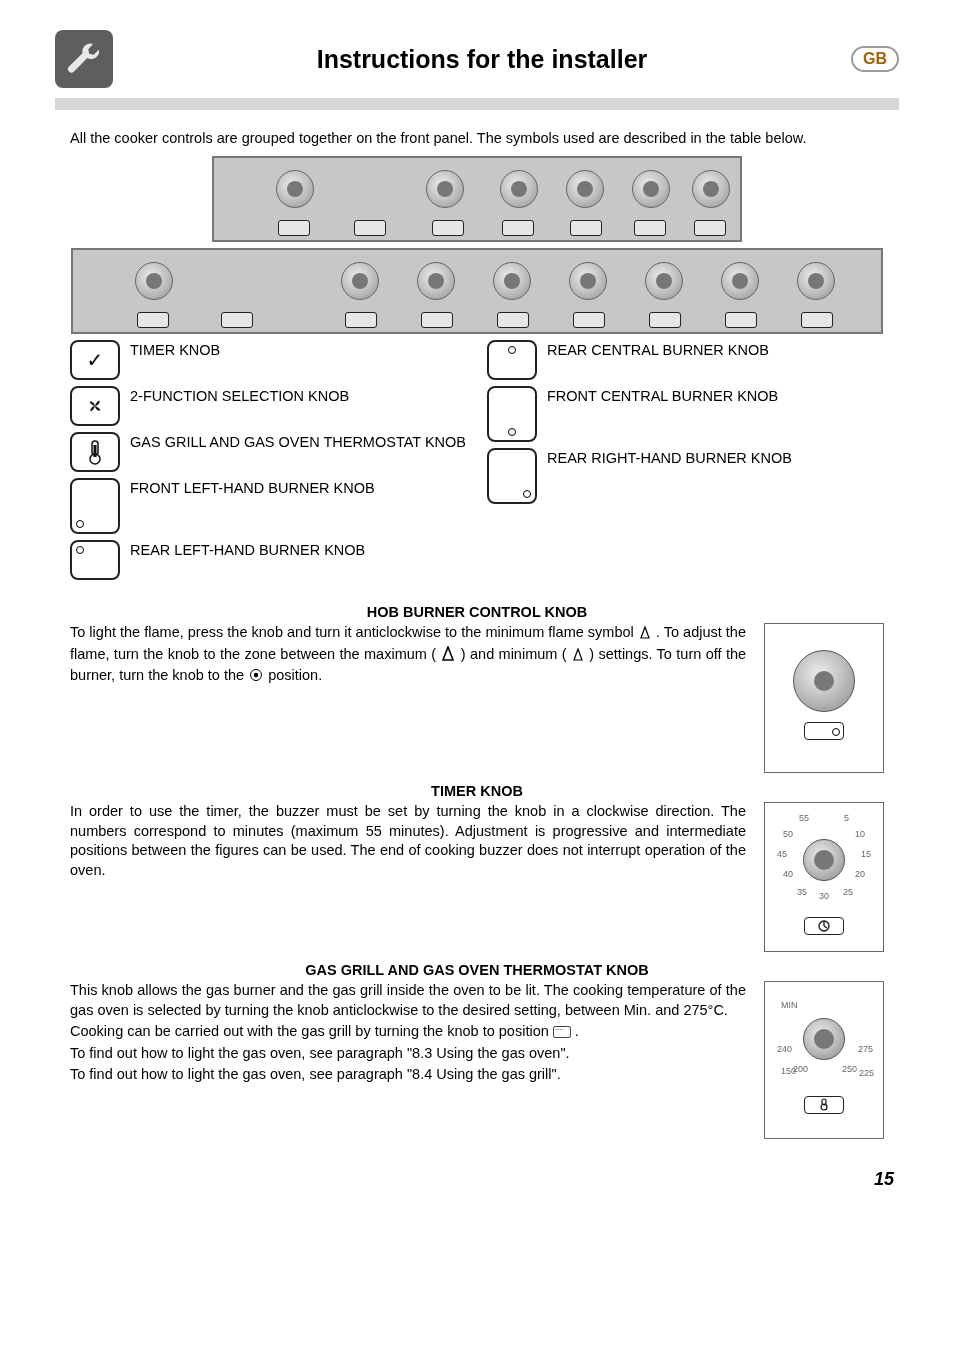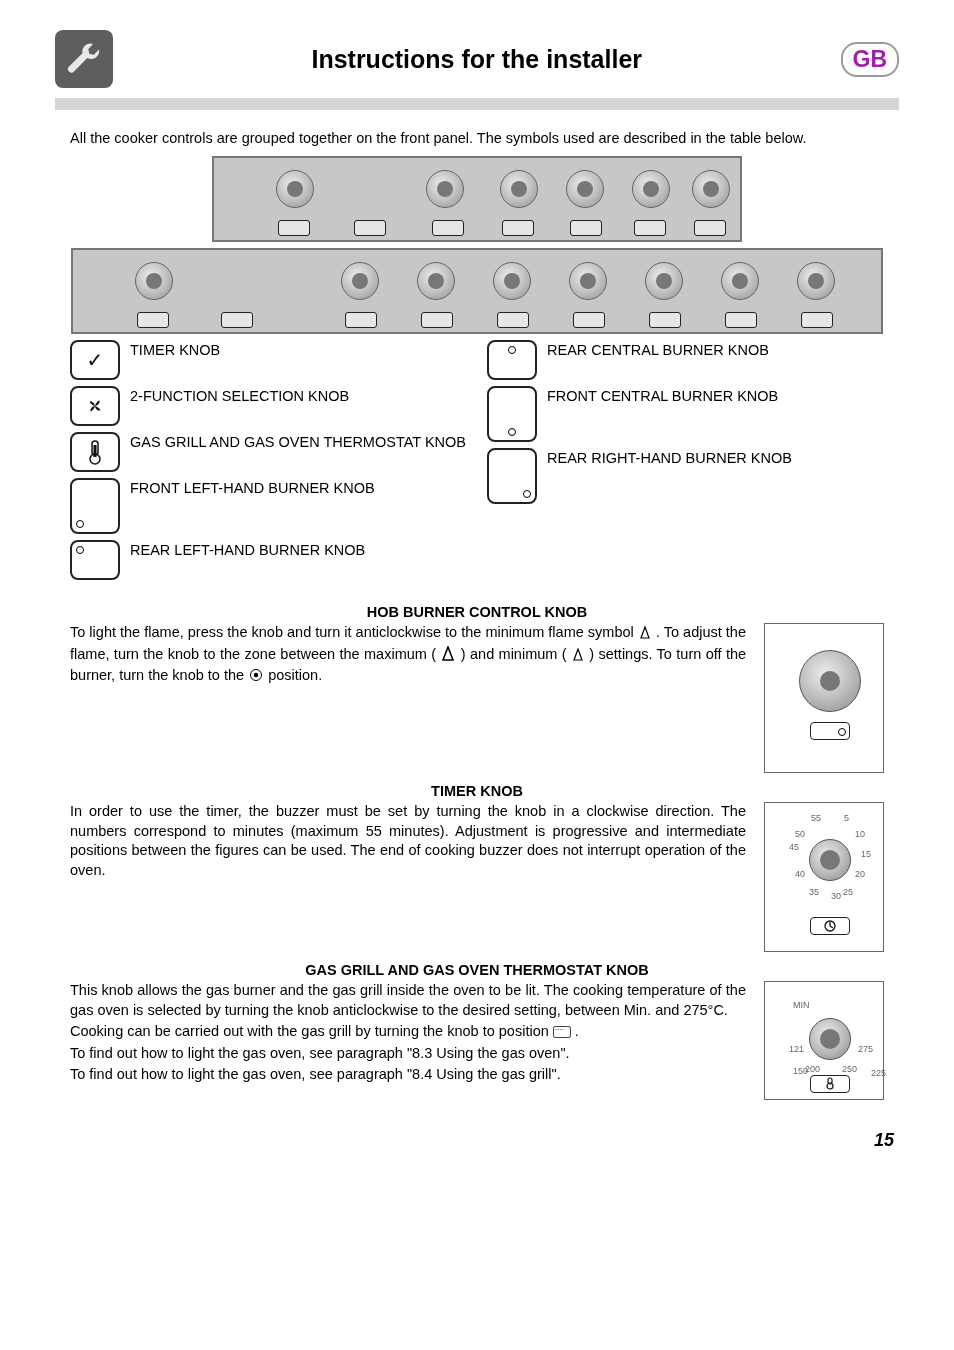--- a/index.html
+++ b/index.html
@@ -35,22 +35,22 @@
       text-align: center;
       font-weight: bold;
       font-size: 25px;
       margin: 0 12px;
     }
     .gb-pill {
       border: 2px solid #9a9a9a;
       border-radius: 16px;
       padding: 2px 10px;
       font-weight: bold;
-      color: #a21caf;
-      font-size: 23px;
+      color: #a16207;
+      font-size: 16px;
     }
     .header-rule {
       height: 12px;
       background: #d6d6d6;
       margin: 4px 55px 20px 55px;
     }
     .content { padding: 0 70px; }
     .section-title {
       font-style: italic;
       font-weight: bold;
@@ -174,21 +174,21 @@
       flex: 1;
       font-size: 14.5px;
       text-align: justify;
       line-height: 1.35;
     }
     .sub-text p { margin-bottom: 2px; }
     .side-figure {
       width: 120px;
       border: 1px solid #666;
       background: #fff;
-      padding: 4px 0 2px 12px;
+      padding: 4px 0 2px 0;
       display: flex;
       flex-direction: column;
       align-items: center;
       gap: 6px;
     }
     .side-figure .knob-lg {
       width: 62px; height: 62px;
       border-radius: 50%;
       background: radial-gradient(circle at 42% 38%, #eee 0%, #bdbdbd 50%, #8a8a8a 100%);
       border: 1px solid #555;
@@ -399,21 +399,21 @@
     <div class="sub-title">TIMER KNOB</div>
     <div class="sub-row">
       <div class="sub-text">In order to use the timer, the buzzer must be set by turning the knob in a clockwise direction.  The numbers correspond to minutes (maximum 55 minutes). Adjustment is progressive and intermediate positions between the figures can be used. The end of cooking buzzer does not interrupt operation of the oven.</div>
       <div class="side-figure" style="height:150px;position:relative;">
         <div style="position:relative;width:100%;height:100px;">
           <div class="knob-lg" style="position:absolute;top:20px;left:50%;transform:translateX(-50%);width:42px;height:42px;"></div>
           <span class="timer-tick" style="top:6px;left:34px;">55</span>
           <span class="timer-tick" style="top:6px;right:34px;">5</span>
           <span class="timer-tick" style="top:22px;left:18px;">50</span>
           <span class="timer-tick" style="top:22px;right:18px;">10</span>
-          <span class="timer-tick" style="top:35px;left:12px;">45</span>
+          <span class="timer-tick" style="top:42px;left:12px;">45</span>
           <span class="timer-tick" style="top:42px;right:12px;">15</span>
           <span class="timer-tick" style="top:62px;left:18px;">40</span>
           <span class="timer-tick" style="top:62px;right:18px;">20</span>
           <span class="timer-tick" style="top:80px;left:32px;">35</span>
           <span class="timer-tick" style="top:84px;left:54px;">30</span>
           <span class="timer-tick" style="top:80px;right:30px;">25</span>
         </div>
         <div class="pic-under">
           <svg width="16" height="14" viewBox="0 0 16 14" style="vertical-align:-2px;">
               <circle cx="8" cy="8" r="5" fill="none" stroke="#111" stroke-width="1.3"></circle>
@@ -430,26 +430,26 @@
       <div class="sub-text">
         <p>This knob allows the gas burner and the gas grill inside the oven to be lit. The cooking temperature of the gas oven is selected by turning the knob anticlockwise to the desired setting, between Min. and 275°C.</p>
         <p>
           <span>Cooking can be carried out with the gas grill by turning the knob to position </span>
           <span class="inline-pic"></span>
           <span>.</span>
         </p>
         <p>To find out how to light the gas oven, see paragraph "8.3 Using the gas oven".</p>
         <p>To find out how to light the gas oven, see paragraph "8.4 Using the gas grill".</p>
       </div>
-      <div class="side-figure" style="height:119px;position:relative;">
+      <div class="side-figure" style="height:158px;position:relative;">
         <div style="position:relative;width:100%;height:100px;">
           <div class="knob-lg" style="position:absolute;top:20px;left:50%;transform:translateX(-50%);width:42px;height:42px;"></div>
           <span class="timer-tick" style="top:14px;left:16px;">MIN</span>
           <span class="timer-tick" style="top:36px;left:16px;margin-top:44px;">150</span>
-          <span class="timer-tick" style="top:58px;left:12px;">121</span>
+          <span class="timer-tick" style="top:58px;left:12px;">240</span>
           <span class="timer-tick" style="top:78px;left:28px;">200</span>
           <span class="timer-tick" style="top:82px;left:52px;margin-left:42px;">225</span>
           <span class="timer-tick" style="top:78px;right:26px;">250</span>
           <span class="timer-tick" style="top:58px;right:10px;">275</span>
         </div>
         <div class="pic-under">
           <svg width="14" height="14" viewBox="0 0 14 14" style="vertical-align:-2px;">
               <rect x="5" y="2" width="4" height="6" rx="2" fill="none" stroke="#111" stroke-width="1.2"></rect>
               <circle cx="7" cy="10" r="3" fill="none" stroke="#111" stroke-width="1.2"></circle>
             </svg>

